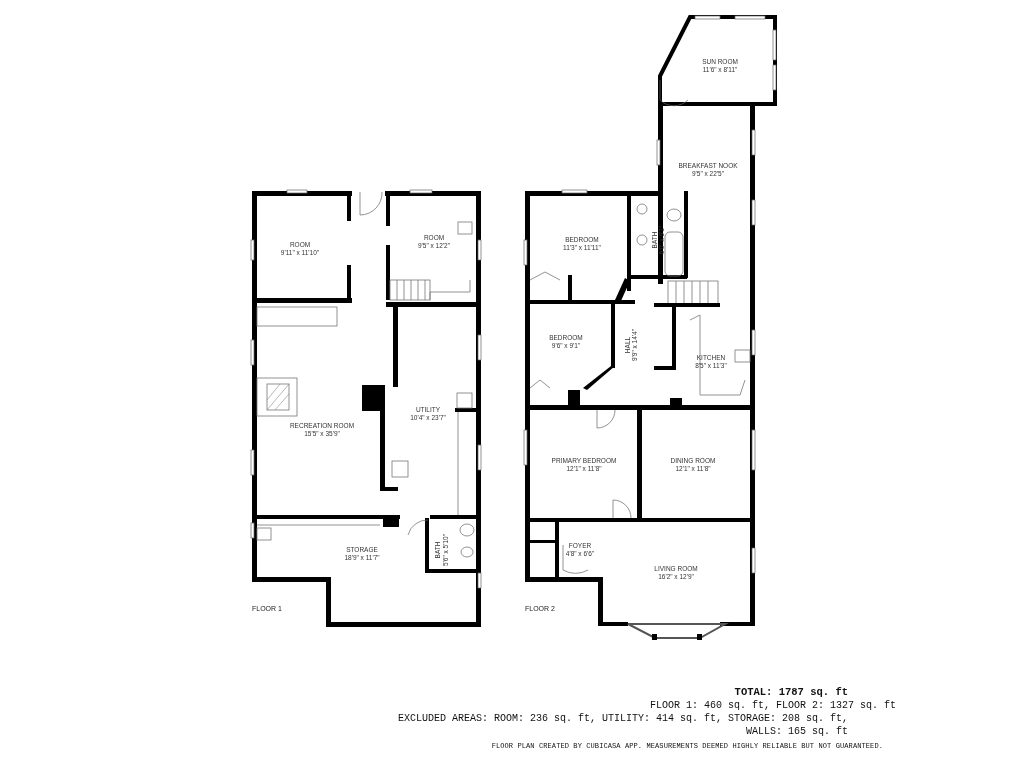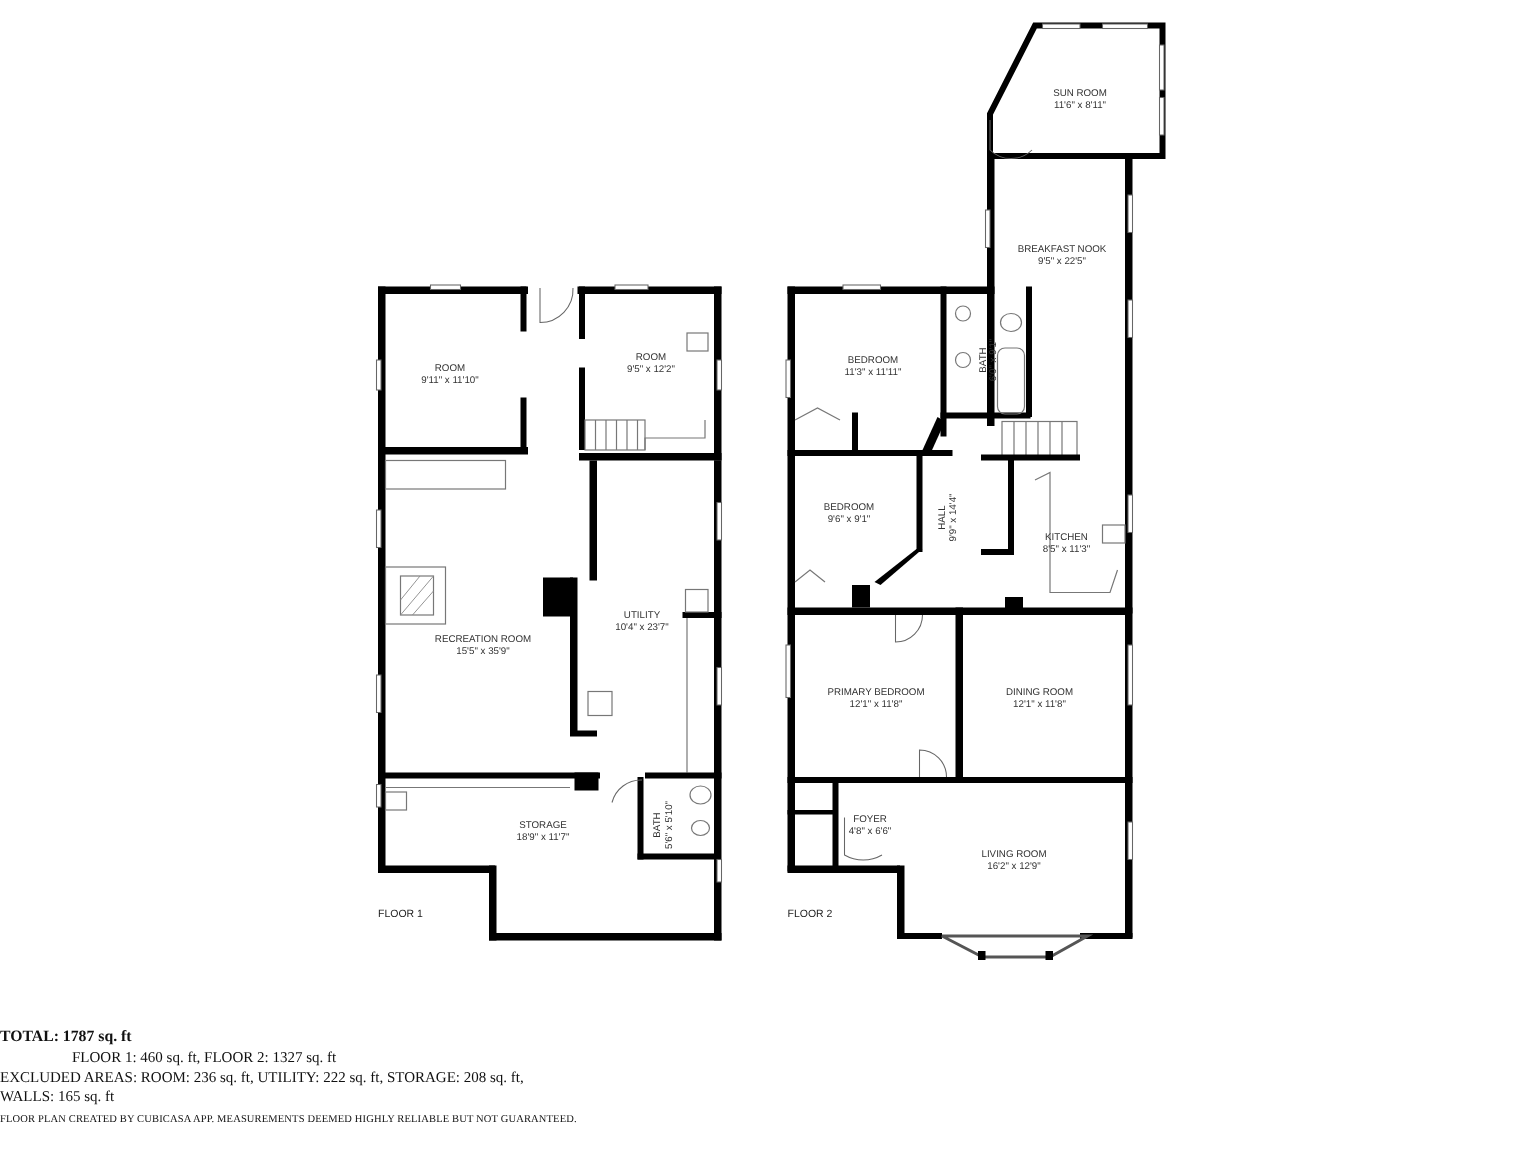--- a/index.html
+++ b/index.html
@@ -4,25 +4,25 @@
 <style>
   html, body { margin:0; padding:0; background:#ffffff; }
   body { width:1024px; height:768px; position:relative; overflow:hidden; font-family:"DejaVu Sans", sans-serif; color:#111; }
   svg#plan { position:absolute; left:0; top:0; }
   .room-label { font-family:"Liberation Sans", sans-serif; font-size:6.5px; fill:#333; text-anchor:middle; }
   .floor-label { font-family:"Liberation Sans", sans-serif; font-size:7px; fill:#222; }
   .wall { fill:#000; }
   .thin { stroke:#777; stroke-width:0.8; fill:none; }
   .win { fill:#fff; stroke:#666; stroke-width:0.7; }
   .door { stroke:#666; stroke-width:0.7; fill:none; }
-  .summary { position:absolute; left:0; width:848px; text-align:left; font-family:Liberation Serif, serif; }
+  .summary { position:absolute; left:0; width:848px; text-align:right; font-family:Liberation Mono, monospace; }
   .total { top:686px; font-size:10.5px; font-weight:bold; }
   .line { font-size:10px; line-height:13px; }
   .l1 { top:699px;padding-left:48px; } .l2 { top:712px; } .l3 { top:725px; }
-  .disclaimer { top:742px; font-size:7px; letter-spacing:0.1px; }
+  .disclaimer { top:742px; font-size:7px; letter-spacing:0.1px;margin-left:35px; }
 </style>
 </head>
 <body>
 
 <svg id="plan" width="1024" height="768" viewBox="0 0 1024 768">
 
   <g>
 
     <rect class="wall" x="252" y="191" width="5" height="390"></rect>
     <rect class="wall" x="252" y="191" width="100" height="5"></rect>
@@ -208,15 +208,15 @@
     <text class="room-label" x="580" y="548">FOYER</text>
     <text class="room-label" x="580" y="556">4'8" x 6'6"</text>
     <text class="room-label" x="676" y="571">LIVING ROOM</text>
     <text class="room-label" x="676" y="579">16'2" x 12'9"</text>
     <text class="floor-label" x="525" y="611">FLOOR 2</text>
   </g>
 </svg>
 
 <div class="summary total">TOTAL: 1787 sq. ft</div>
 <div class="summary line l1">FLOOR 1: 460 sq. ft, FLOOR 2: 1327 sq. ft</div>
-<div class="summary line l2">EXCLUDED AREAS: ROOM: 236 sq. ft, UTILITY: 222 sq. ft, STORAGE: 208 sq. ft,</div>
+<div class="summary line l2">EXCLUDED AREAS: ROOM: 236 sq. ft, UTILITY: 414 sq. ft, STORAGE: 208 sq. ft,</div>
 <div class="summary line l3">WALLS: 165 sq. ft</div>
 <div class="summary disclaimer">FLOOR PLAN CREATED BY CUBICASA APP. MEASUREMENTS DEEMED HIGHLY RELIABLE BUT NOT GUARANTEED.</div>
 
 </body></html>

